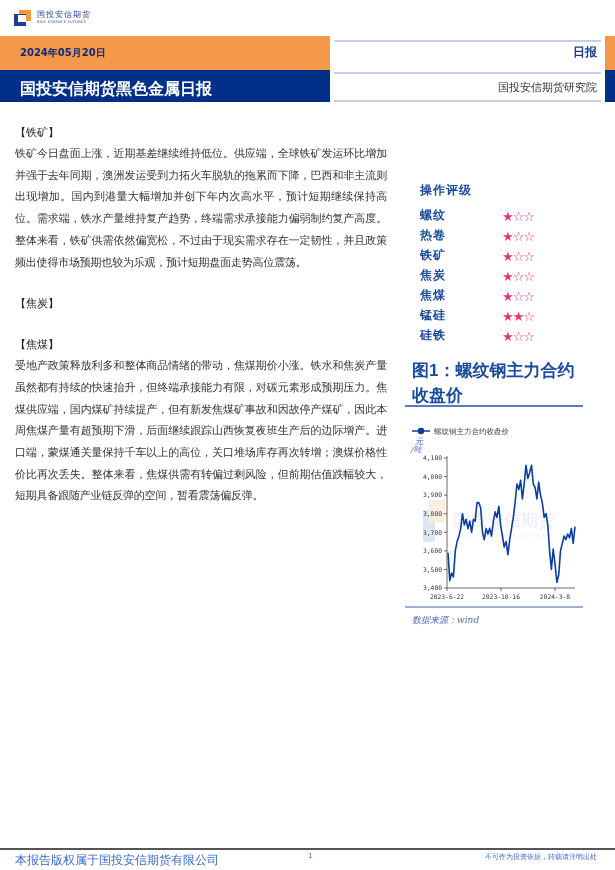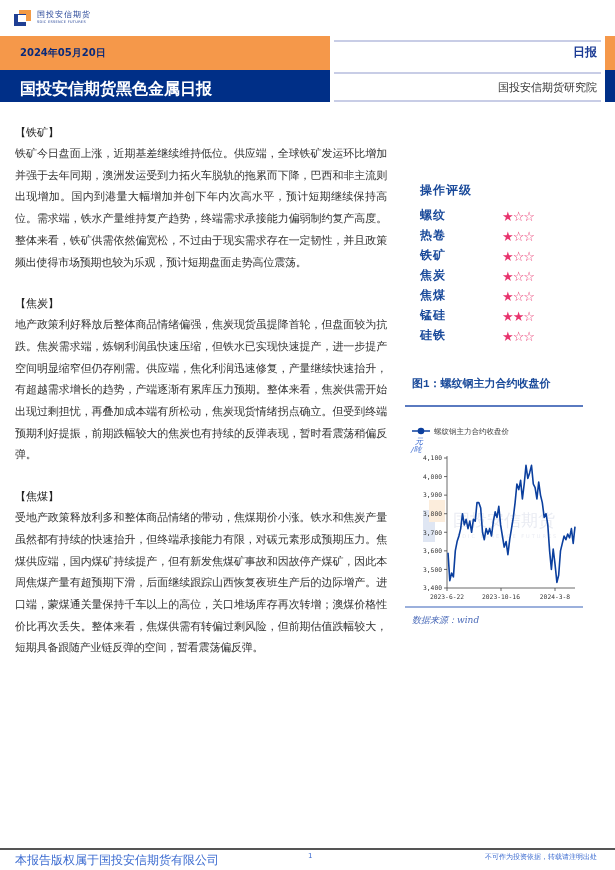--- a/index.html
+++ b/index.html
@@ -25,21 +25,21 @@
   .rbox .inst{position:absolute;right:8px;top:44px;font-size:11px;color:#333}
   .content{position:absolute;left:15px;top:122px;width:372px}
   .sec{margin-bottom:20px}
   .sec-h{font-size:11px;line-height:21px;color:#222}
   .sec-p{font-size:11px;line-height:21.7px;color:#333;text-align:justify;letter-spacing:-.2px}
   .rating{position:absolute;left:420px;top:182px;width:150px}
   .rating-h{font-size:12px;font-weight:bold;color:#1a4a9a;font-family:"DejaVu Serif",serif;margin-bottom:5px;letter-spacing:1px}
   .rrow{display:flex;align-items:flex-end;height:20px}
   .rname{width:82px;font-size:12px;font-weight:bold;color:#1a4a9a;font-family:"DejaVu Serif",serif;letter-spacing:1px}
   .stars{font-size:13px;color:#e8336d;letter-spacing:-1px}
-  .fig-title{position:absolute;left:412px;top:372px;width:172px;font-size:11px;font-weight:bold;color:#1a4a9a;font-family:Liberation Mono, monospace;line-height:25px}
+  .fig-title{position:absolute;left:412px;top:358px;width:172px;font-size:17px;font-weight:bold;color:#1a4a9a;font-family:Liberation Sans, sans-serif;line-height:25px}
   .fig-rule-top{position:absolute;left:405px;top:405px;width:178px;height:1.5px;background:#5a7ac0}
   .chart{position:absolute;left:405px;top:408px;width:178px;height:200px}
   .fig-rule-bot{position:absolute;left:405px;top:606px;width:178px;height:1.5px;background:#9bb0dc}
   .source{position:absolute;left:412px;top:614px;font-size:9px;font-style:italic;color:#4a6ab8;font-family:"DejaVu Serif",serif}
   .footer-rule{position:absolute;left:0;top:848px;width:615px;height:1.5px;background:#555}
   .footer-l{position:absolute;left:15px;top:852px;font-size:12px;color:#3a6ad0}
   .footer-n{position:absolute;left:308px;top:852px;font-size:7px;color:#3a6ad0}
   .footer-r{position:absolute;right:18px;top:852px;font-size:7px;color:#3a6ad0}
 </style>
 </head>
@@ -72,21 +72,20 @@
   <div class="line" style="top:64px"></div>
 </div>
 
 <div class="content">
   <div class="sec">
     <div class="sec-h">【铁矿】</div>
     <div class="sec-p">铁矿今日盘面上涨，近期基差继续维持低位。供应端，全球铁矿发运环比增加并强于去年同期，澳洲发运受到力拓火车脱轨的拖累而下降，巴西和非主流则出现增加。国内到港量大幅增加并创下年内次高水平，预计短期继续保持高位。需求端，铁水产量维持复产趋势，终端需求承接能力偏弱制约复产高度。整体来看，铁矿供需依然偏宽松，不过由于现实需求存在一定韧性，并且政策频出使得市场预期也较为乐观，预计短期盘面走势高位震荡。</div>
   </div>
   <div class="sec">
     <div class="sec-h">【焦炭】</div>
-    <div class="sec-p">地产政策利好释放后整体商品情绪偏强，焦炭现货虽提降首轮，但盘面较为抗跌。焦炭需求端，炼钢利润虽快速压缩，但铁水已实现快速提产，进一步提产空间明显缩窄但仍存刚需。供应端，焦化利润迅速修复，产量继续快速抬升，有超越需求增长的趋势，产端逐渐有累库压力预期。整体来看，焦炭供需开始出现过剩担忧，再叠加成本端有所松动，焦炭现货情绪拐点确立。但受到终端预期利好提振，前期跌幅较大的焦炭也有持续的反弹表现，暂时看震荡稍偏反弹。</div>
   </div>
   <div class="sec">
     <div class="sec-h">【焦煤】</div>
     <div class="sec-p">受地产政策释放利多和整体商品情绪的带动，焦煤期价小涨。铁水和焦炭产量虽然都有持续的快速抬升，但终端承接能力有限，对碳元素形成预期压力。焦煤供应端，国内煤矿持续提产，但有新发焦煤矿事故和因故停产煤矿，因此本周焦煤产量有超预期下滑，后面继续跟踪山西恢复夜班生产后的边际增产。进口端，蒙煤通关量保持千车以上的高位，关口堆场库存再次转增；澳煤价格性价比再次丢失。整体来看，焦煤供需有转偏过剩风险，但前期估值跌幅较大，短期具备跟随产业链反弹的空间，暂看震荡偏反弹。</div>
   </div>
 </div>
 
 <div class="rating">
   <div class="rating-h">操作评级</div>
   <div class="rrow">

